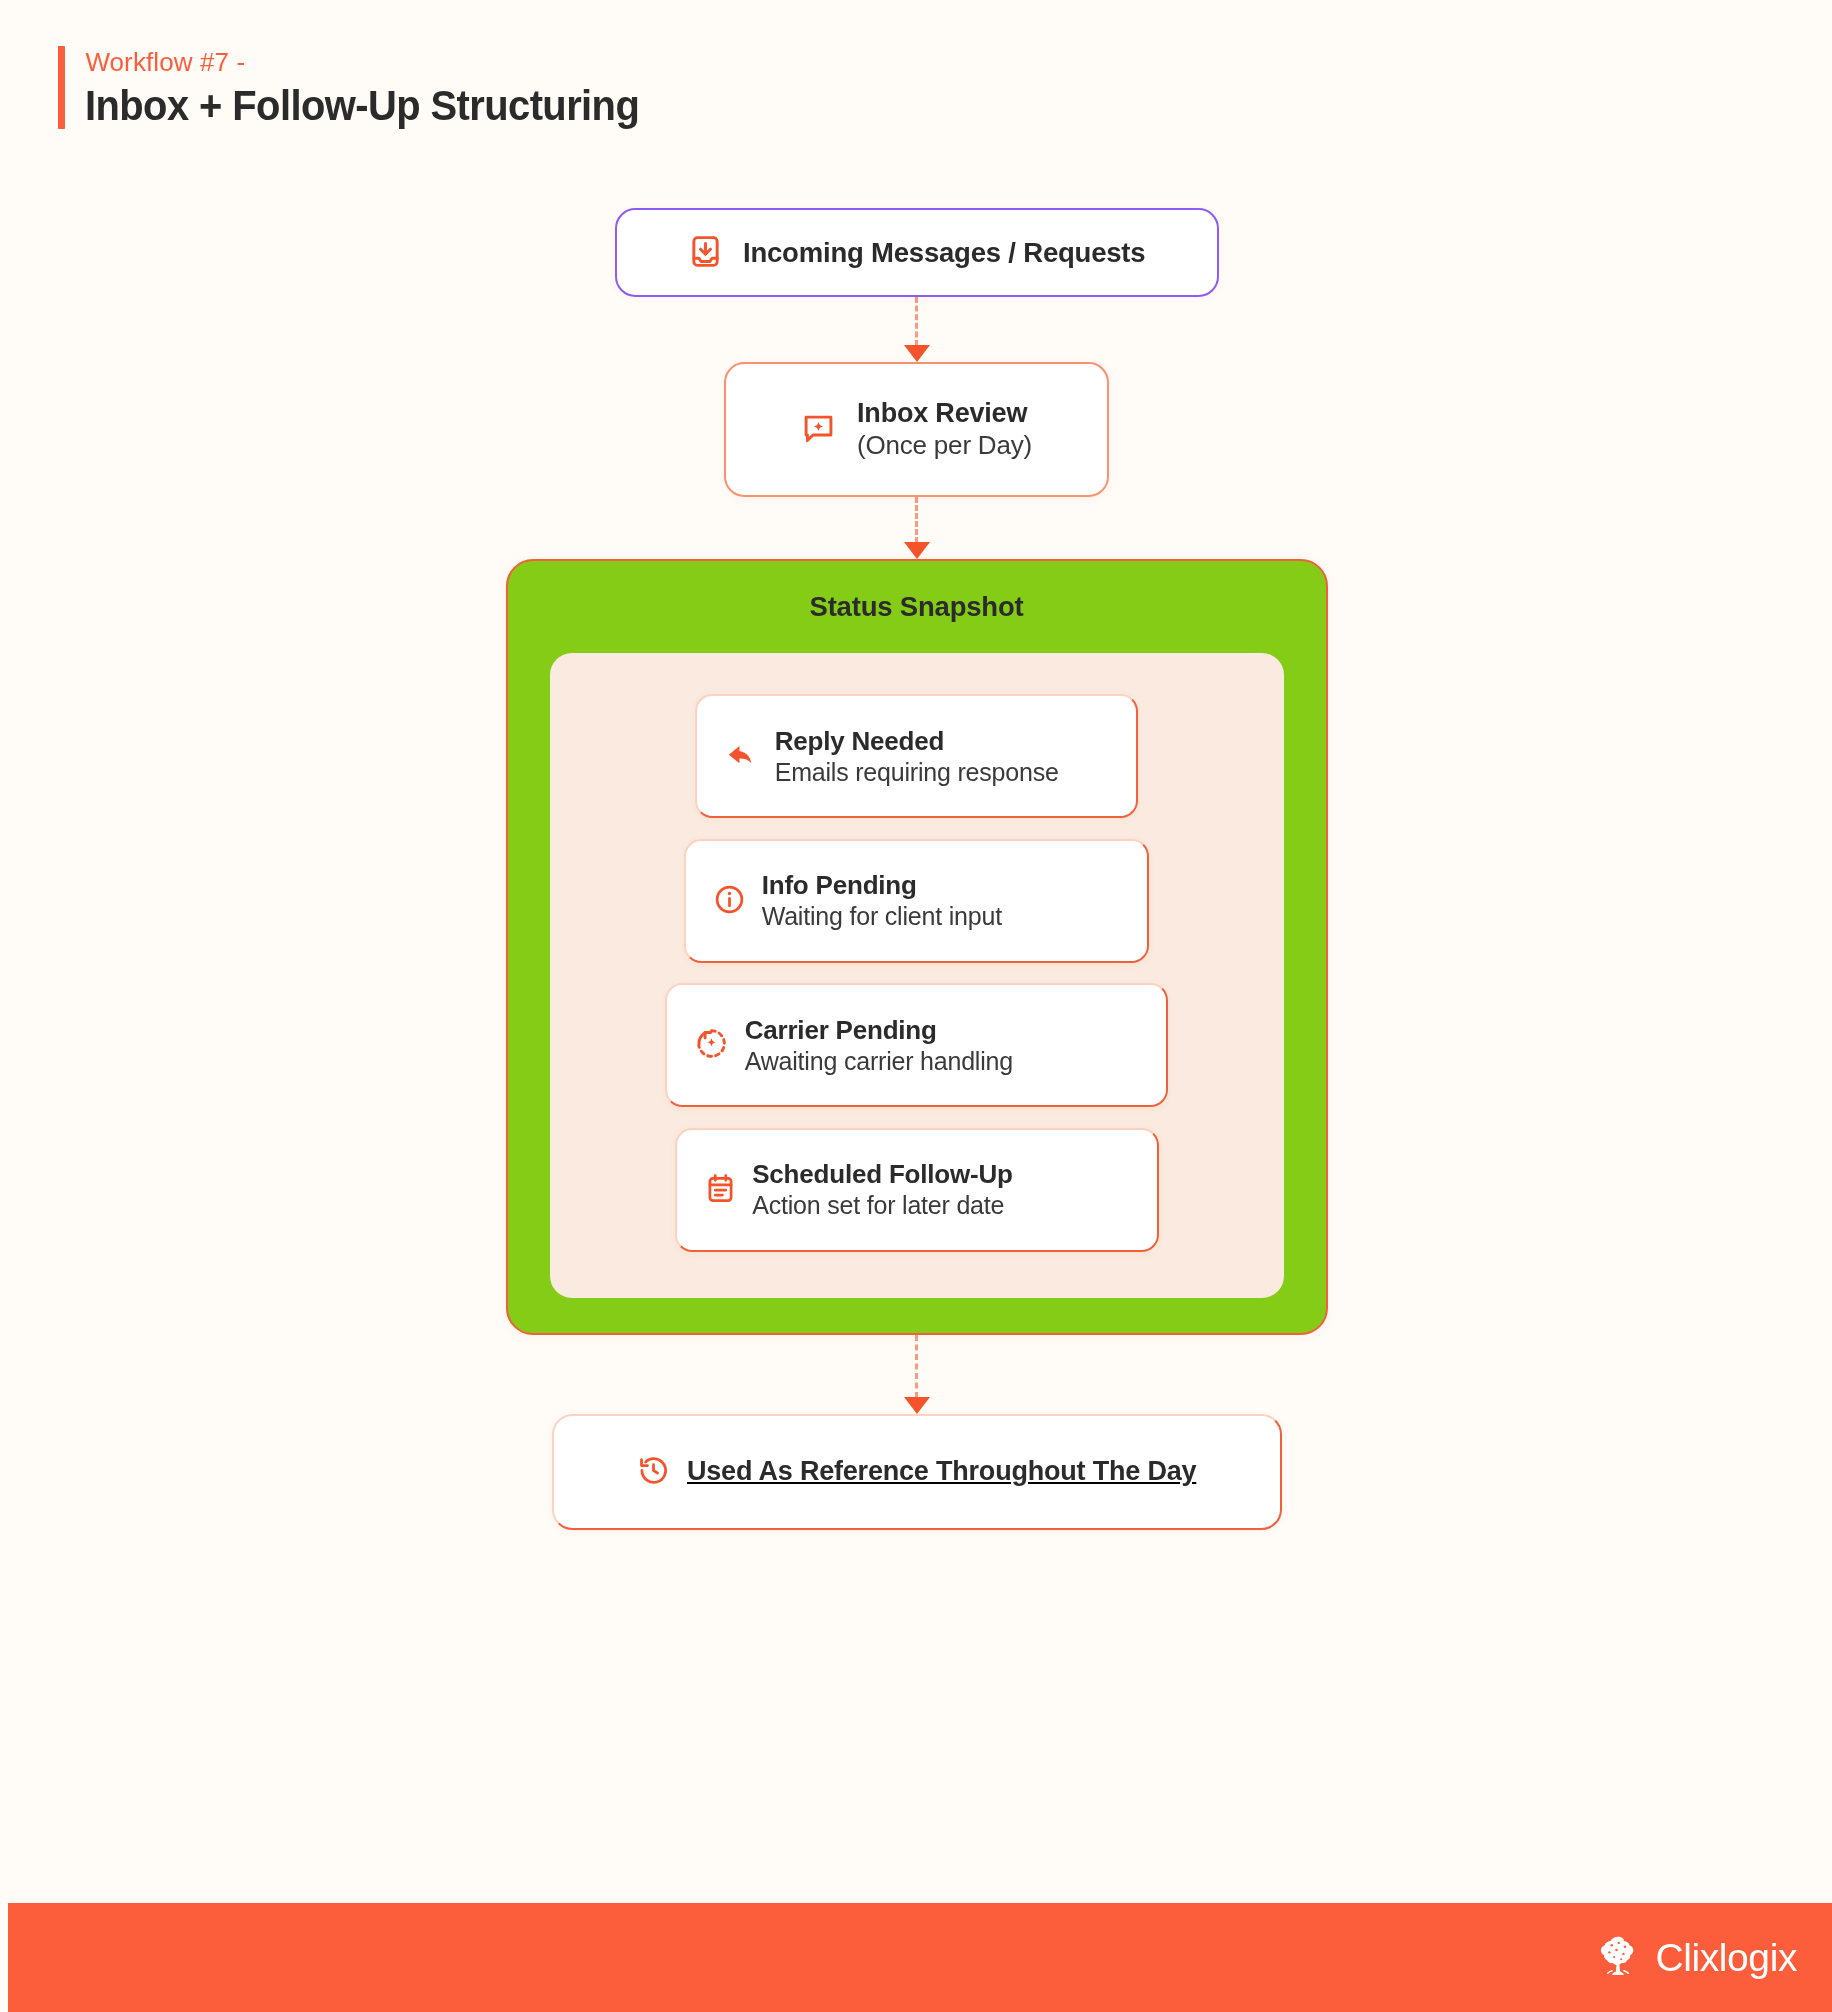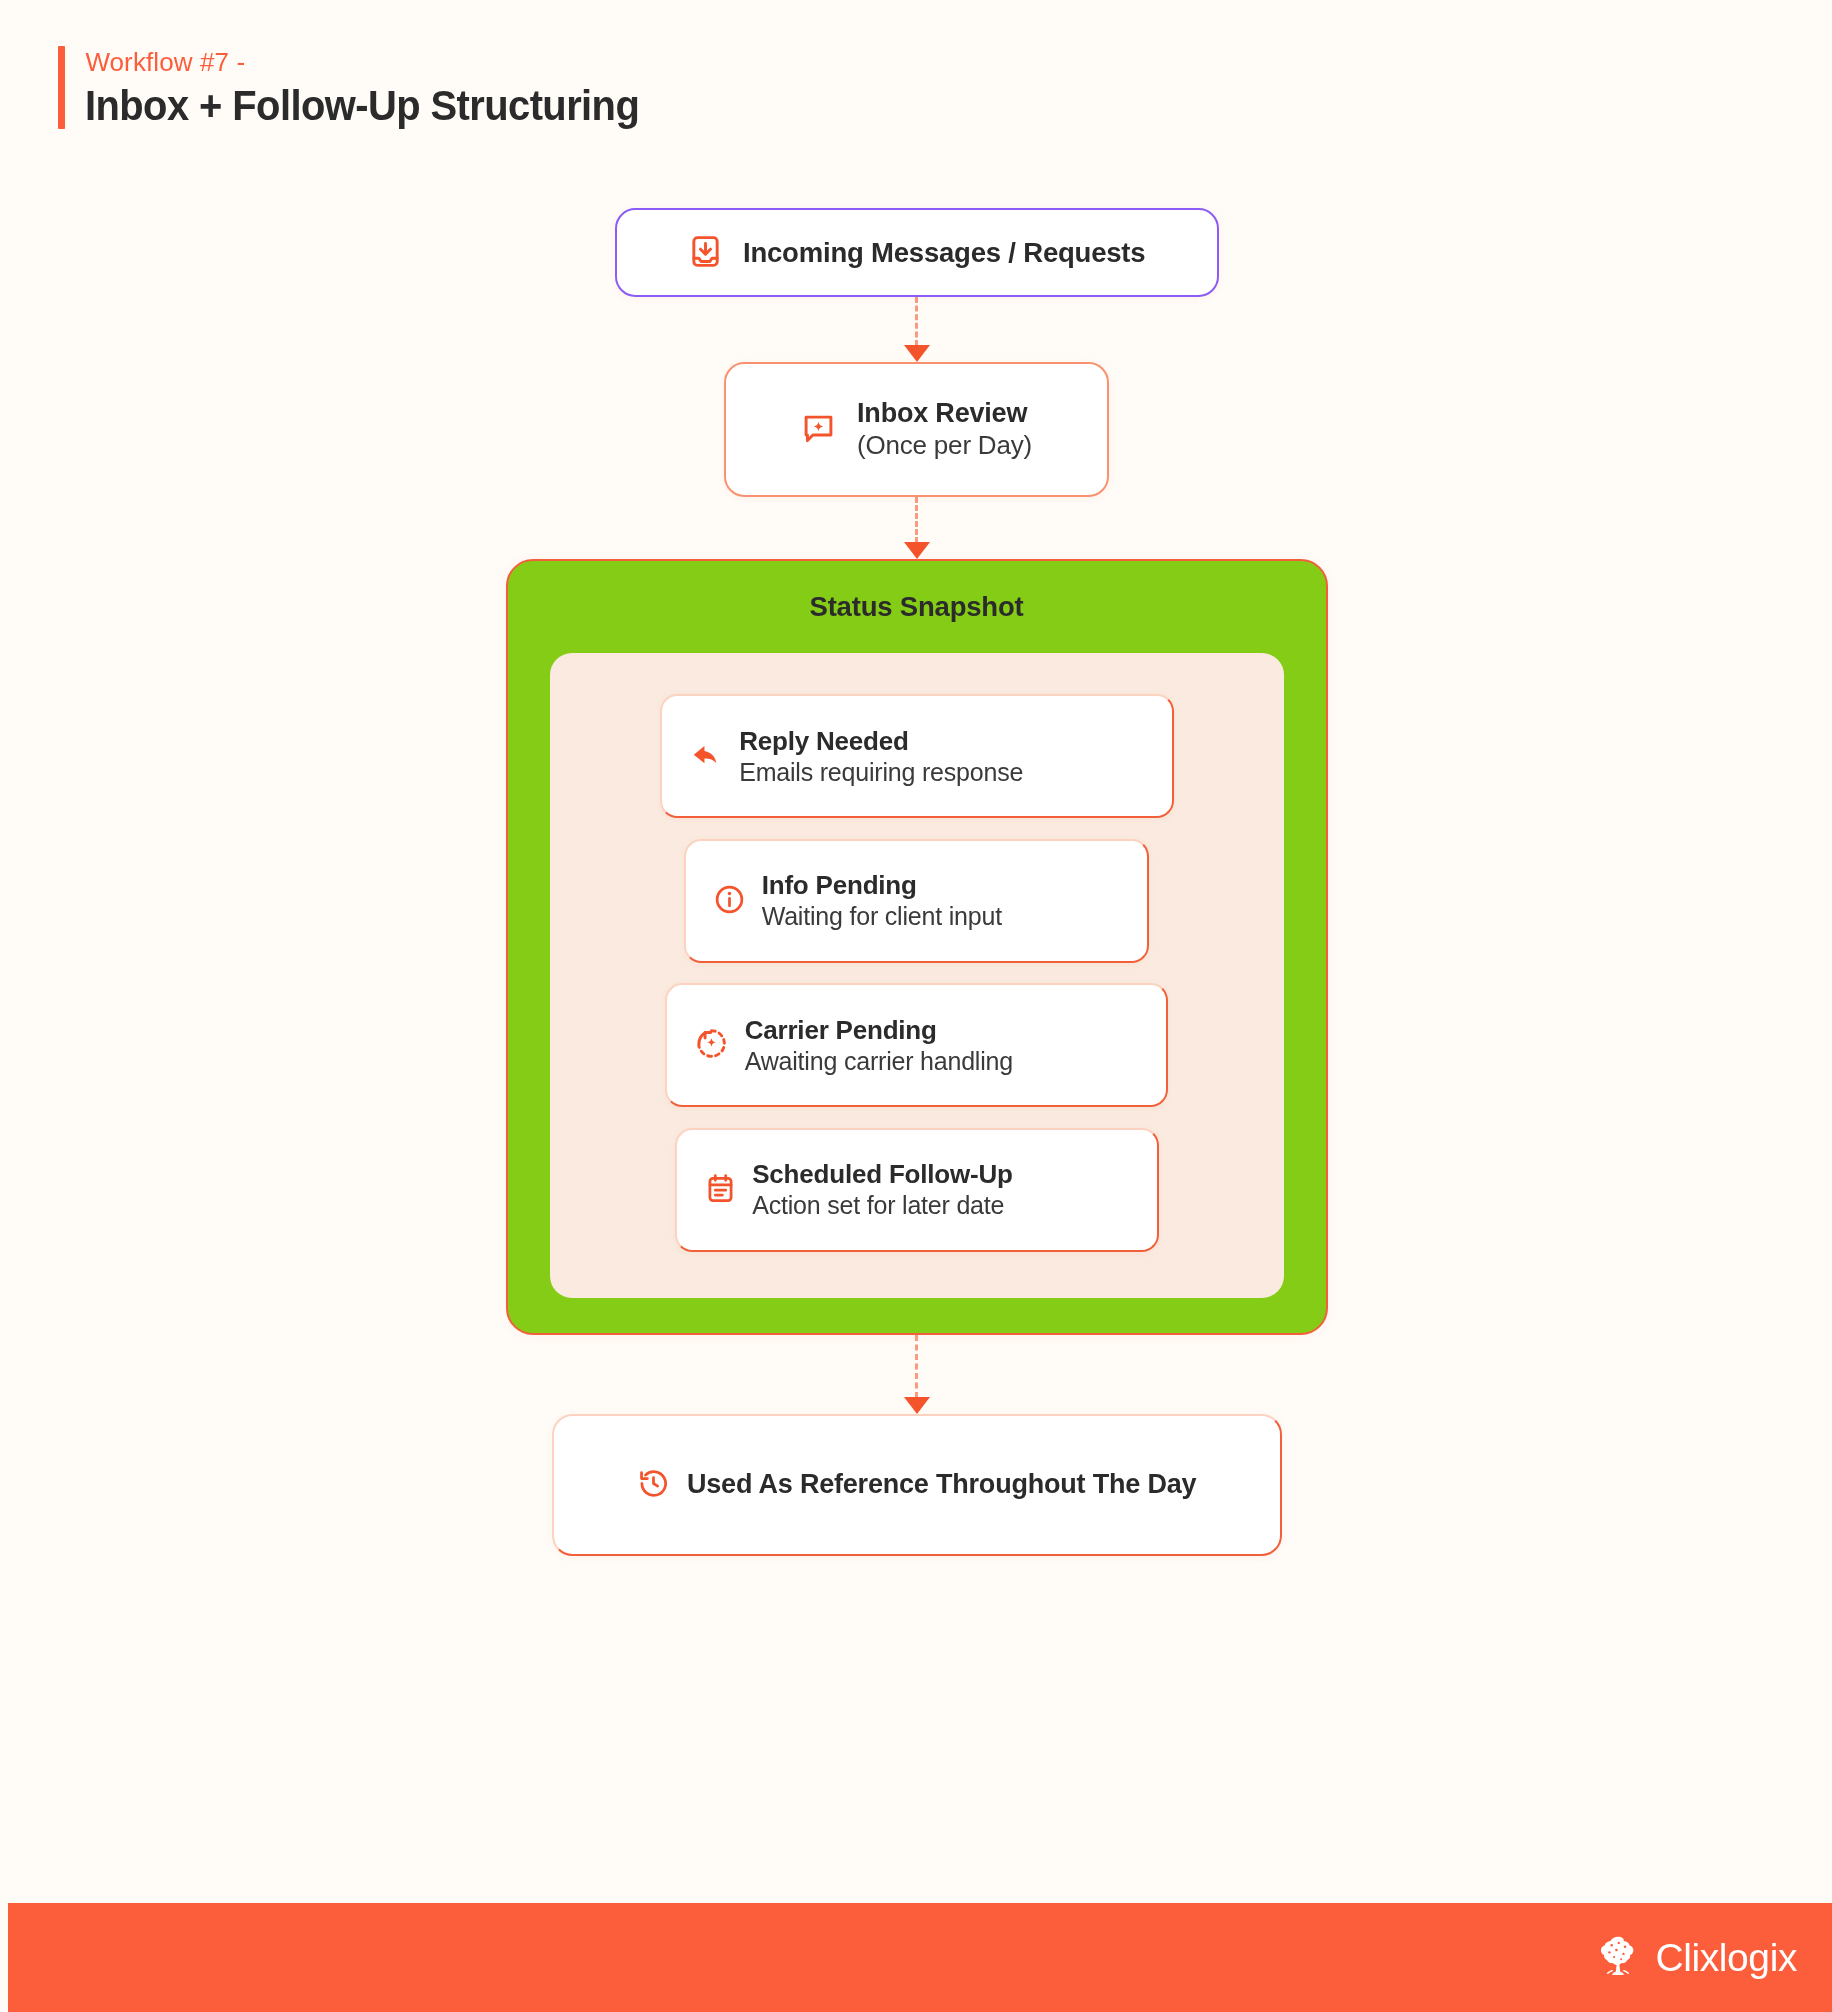--- a/index.html
+++ b/index.html
@@ -104,24 +104,25 @@
     box-shadow: 0 1.6px 7.9px rgba(252,94,60,0.06);
   }
   .node-review .node-inner { gap: 21px; align-items: center; }
   .review-text { display: flex; flex-direction: column; line-height: 1.18; }
   .review-title { font-size: 27px; font-weight: 700; color: #2B2B2B; letter-spacing: -0.2px; }
   .review-sub { font-size: 26px; font-weight: 400; color: #3A3A3A; letter-spacing: -0.2px; }
 
   
   .node-bottom {
     width: 730px;
-    height: 142px;
+    height: 116px;
     border: 2px solid;
     border-color: #FBD3C0 #F2603A #F2603A #FBD3C0;
     box-shadow: 0 1.6px 7.9px rgba(252,94,60,0.06);
+    text-decoration: underline;
   }
   .node-bottom .node-inner { gap: 17.3px; }
   .node-bottom .node-label { font-size: 27px; }
 
   
   .connector {
     width: 23.6px;
     display: flex;
     flex-direction: column;
     align-items: center;
@@ -196,21 +197,21 @@
     white-space: nowrap;
   }
   .card-sub {
     font-size: 25px;
     font-weight: 400;
     color: #3A3A3A;
     letter-spacing: -0.2px;
     white-space: nowrap;
   }
 
-  .card-reply     { width: 514px; border-color: #FBD3C0 #F2603A #F2603A #FBD3C0; }
+  .card-reply     { width: 443px; border-color: #FBD3C0 #F2603A #F2603A #FBD3C0; }
   .card-info      { width: 465px; border-color: #FBD3C0 #F2603A #F2603A #FBD3C0; }
   .card-carrier   { width: 503px; border-color: #FBD3C0 #F2603A #F2603A #FBD3C0; }
   .card-scheduled { width: 484px; border-color: #FBD3C0 #F2603A #F2603A #FBD3C0; }
 
   .icon { flex: 0 0 auto; display: block; }
 
   
   .footer {
     position: absolute;
     left: 8px;

